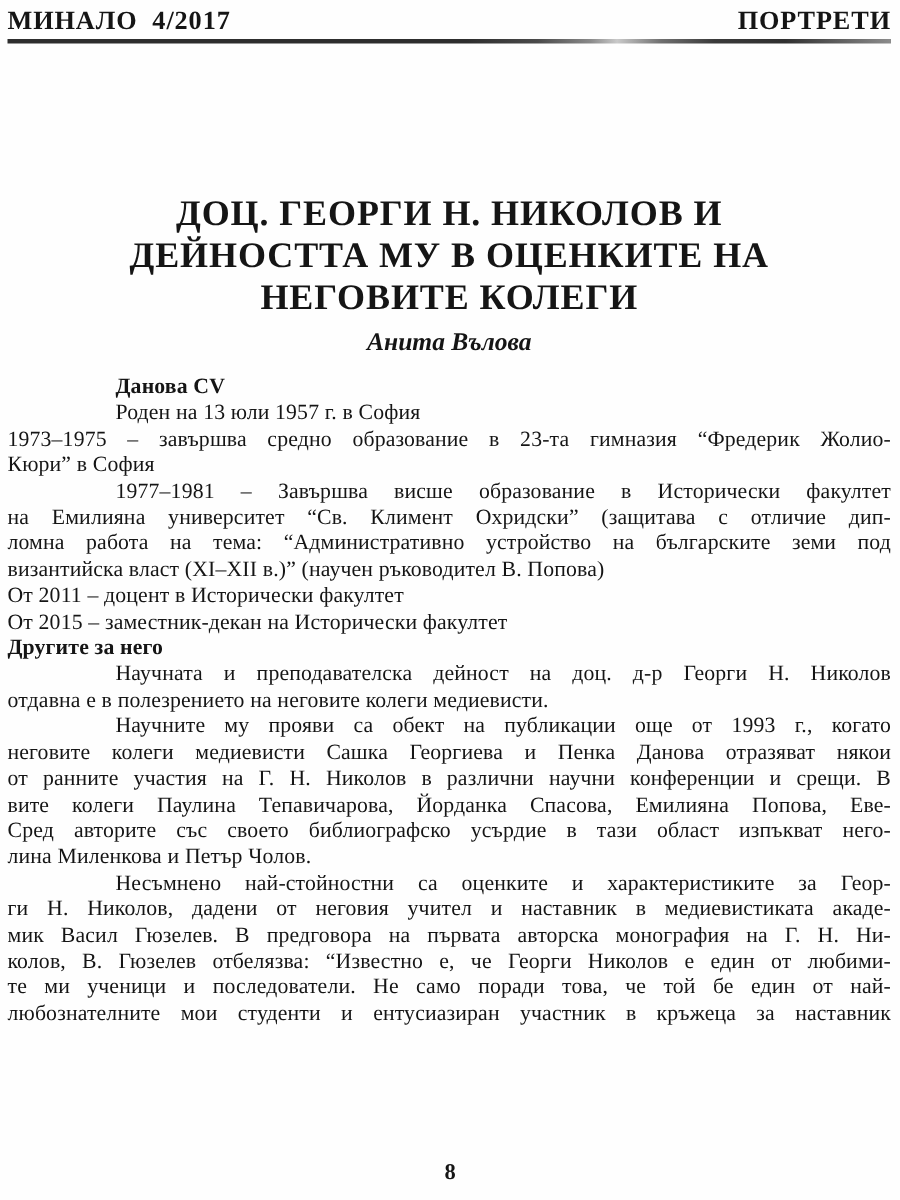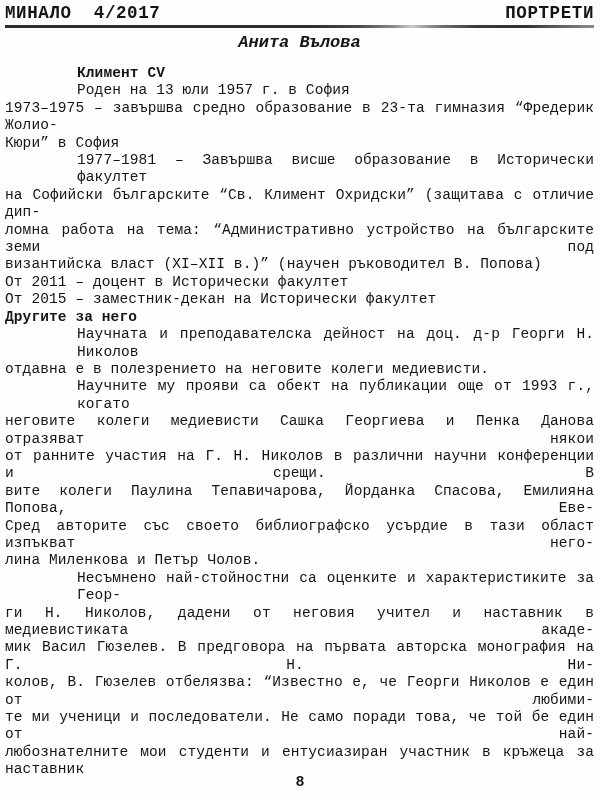--- a/index.html
+++ b/index.html
@@ -8,21 +8,20 @@
     background: #fefefe;
     color: #151515;
     font-family: "Liberation Serif", serif;
     overflow: hidden;
   }
   .page {
     position: relative;
     width: 600px; height: 800px;
     box-sizing: border-box;
     padding: 3px 6px 12px 5px;
-    font-family: Liberation Mono, monospace;
   }
   .header {
     display: flex;
     justify-content: space-between;
     align-items: baseline;
     font-weight: bold;
     font-size: 17.5px;
     letter-spacing: 0.6px;
     white-space: pre;
   }
@@ -75,30 +74,35 @@
 <body>
 
 <div class="page">
 
   <div class="header">
     <span>МИНАЛО  4/2017</span>
     <span>ПОРТРЕТИ</span>
   </div>
   <div class="rule"></div>
 
+  <div class="title">
+    <div>ДОЦ. ГЕОРГИ Н. НИКОЛОВ И</div>
+    <div>ДЕЙНОСТТА МУ В ОЦЕНКИТЕ НА</div>
+    <div>НЕГОВИТЕ КОЛЕГИ</div>
+  </div>
 
   <div class="author">Анита Вълова</div>
 
   <div class="content" id="body-lines">
-      <div class="line ind b">Климент CV</div>
+      <div class="line ind b">Данова CV</div>
       <div class="line ind">Роден на 13 юли 1957 г. в София</div>
       <div class="line jst">1973–1975 – завършва средно образование в 23-та гимназия “Фредерик Жолио-</div>
       <div class="line">Кюри” в София</div>
       <div class="line ind jst">1977–1981 – Завършва висше образование в Исторически факултет</div>
-      <div class="line jst">на Софийски българските “Св. Климент Охридски” (защитава с отличие дип-</div>
+      <div class="line jst">на Емилияна университет “Св. Климент Охридски” (защитава с отличие дип-</div>
       <div class="line jst">ломна работа на тема: “Административно устройство на българските земи под</div>
       <div class="line">византийска власт (XI–XII в.)” (научен ръководител В. Попова)</div>
       <div class="line">От 2011 – доцент в Исторически факултет</div>
       <div class="line">От 2015 – заместник-декан на Исторически факултет</div>
       <div class="line b">Другите за него</div>
       <div class="line ind jst">Научната и преподавателска дейност на доц. д-р Георги Н. Николов</div>
       <div class="line">отдавна е в полезрението на неговите колеги медиевисти.</div>
       <div class="line ind jst">Научните му прояви са обект на публикации още от 1993 г., когато</div>
       <div class="line jst">неговите колеги медиевисти Сашка Георгиева и Пенка Данова отразяват някои</div>
       <div class="line jst">от ранните участия на Г. Н. Николов в различни научни конференции и срещи. В</div>

